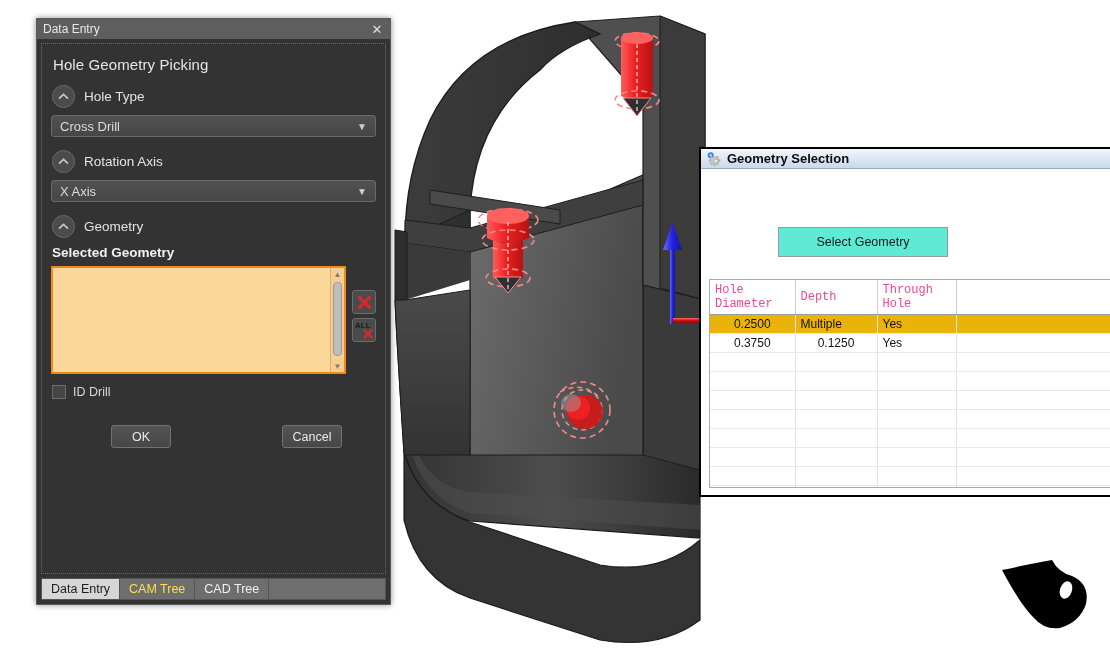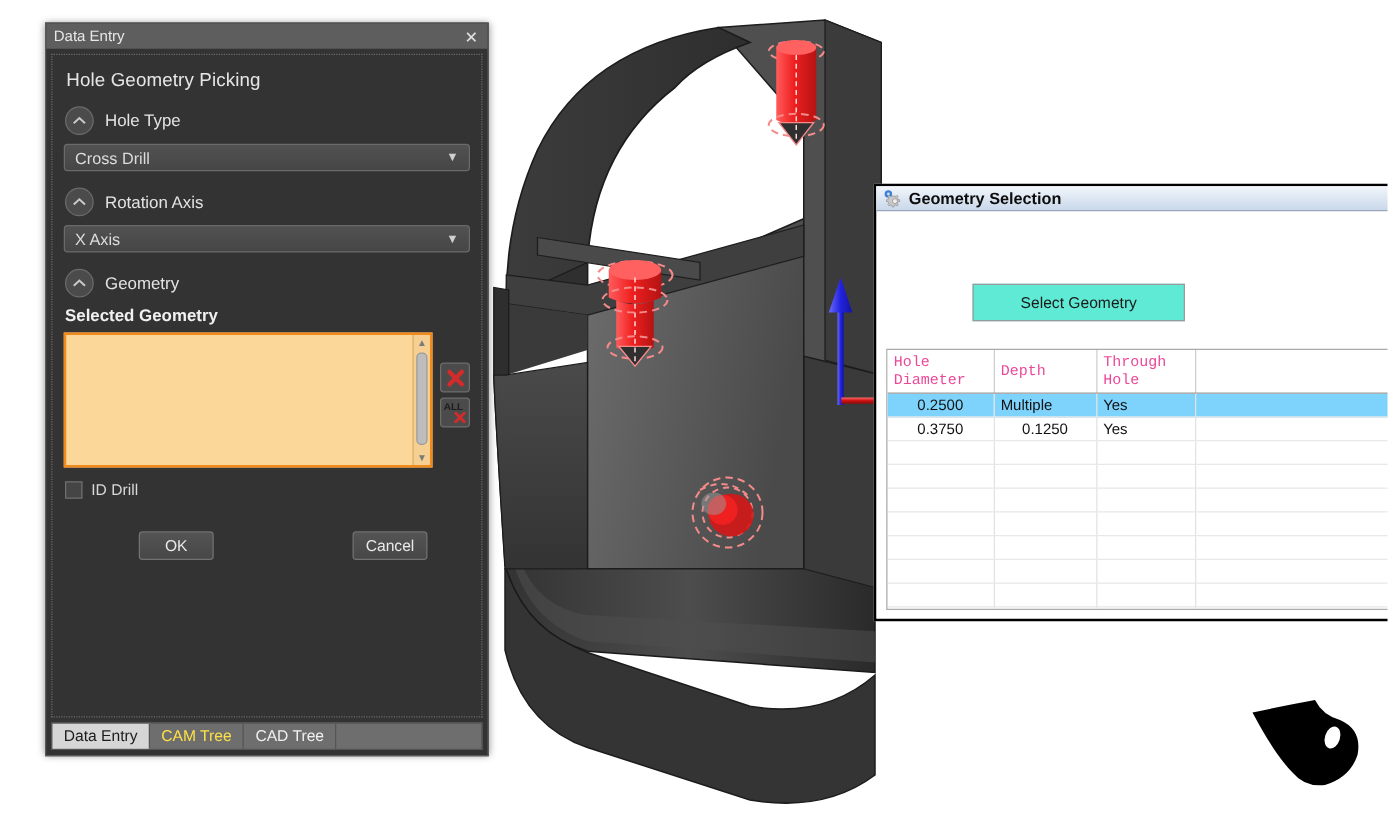--- a/index.html
+++ b/index.html
@@ -130,21 +130,21 @@
   table.gtbl{border-collapse:collapse;width:100%;table-layout:fixed;}
   table.gtbl th{
     font-weight:normal;font-size:12px;color:#ec4899;text-align:left;
     padding:3px 5px;border-right:1px solid #cfcfcf;border-bottom:1px solid #9b9b9b;
     background:#ffffff;height:19px;box-sizing:border-box;font-family:Liberation Mono, monospace;
   }
   table.gtbl td{
     font-size:12px;color:#111;padding:2px 5px;height:17px;box-sizing:border-box;
     border-right:1px solid #e2e2e2;border-bottom:1px solid #e8e8e8;
   }
-  table.gtbl tr.sel td{background:#7dd3fc;}
+  table.gtbl tr.sel td{background:#eab308;}
   td.num{text-align:center;}
   col.c1{width:85px;}col.c2{width:82px;}col.c3{width:79px;}
 
   
   #cursor{position:absolute;left:1000px;top:560px;width:92px;height:72px;}
 </style>
 </head>
 <body>
 
 <div id="viewport">

